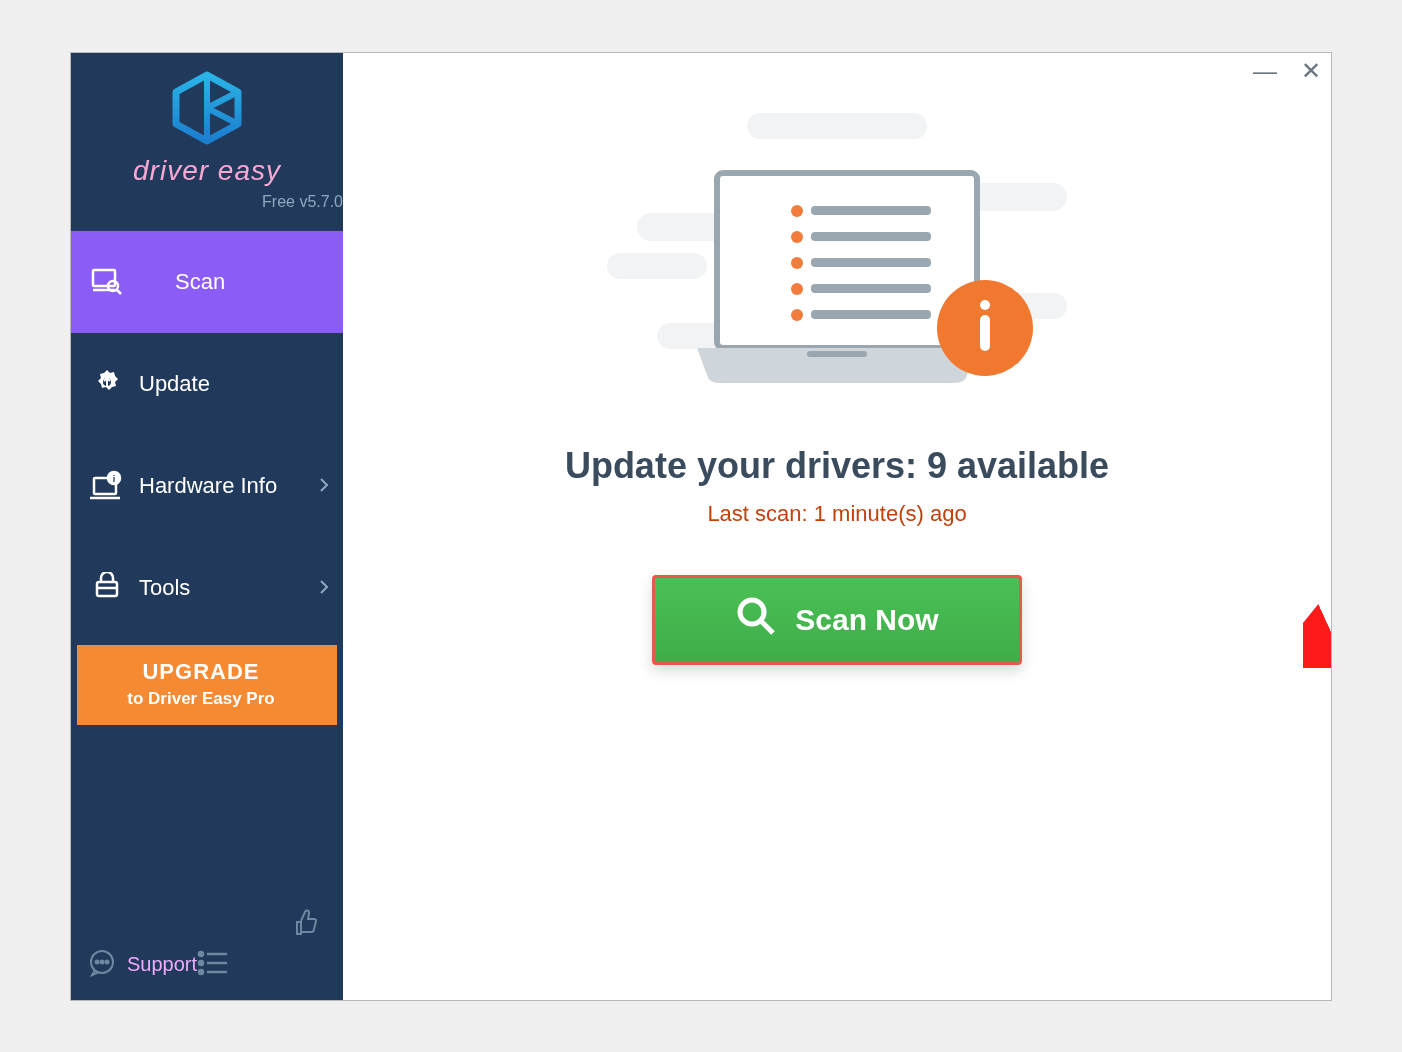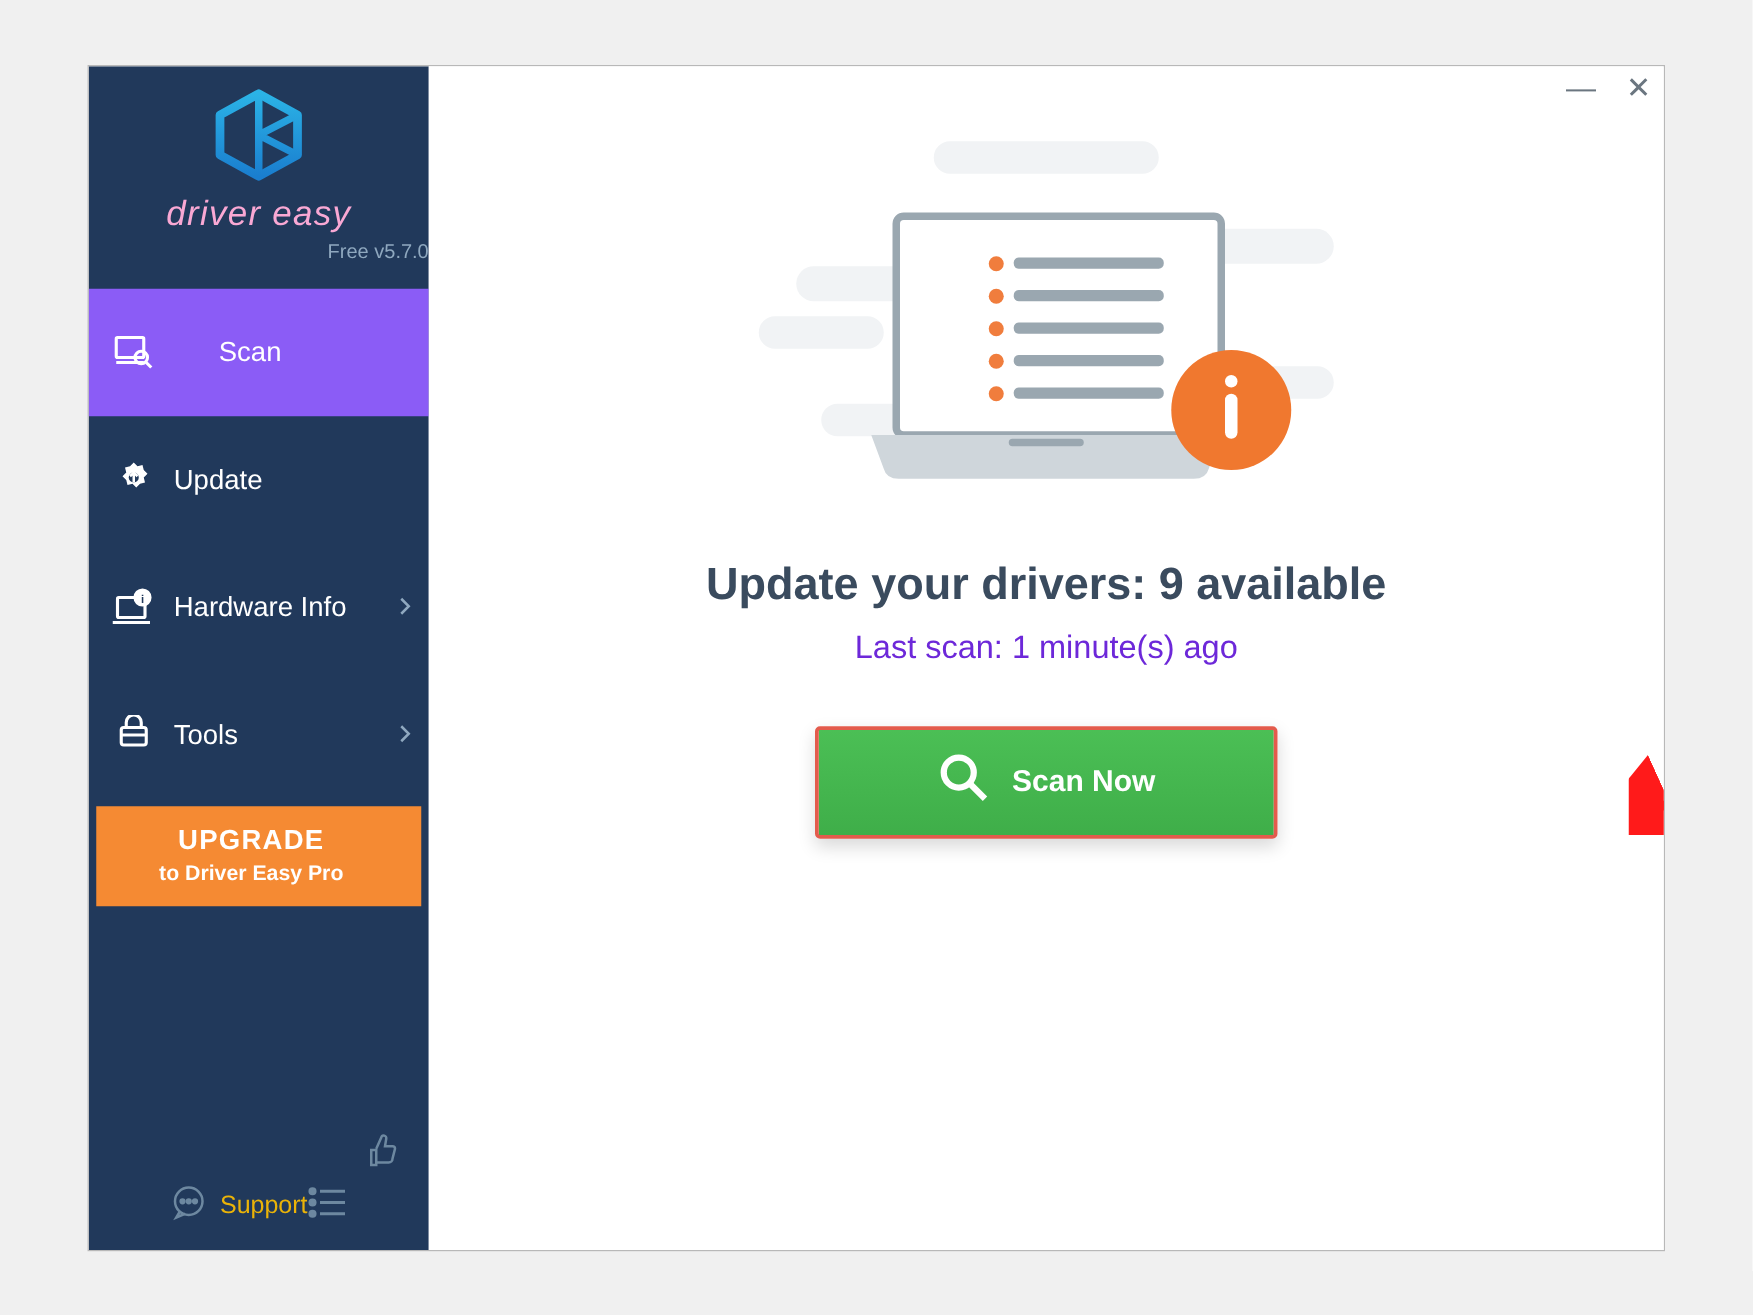--- a/index.html
+++ b/index.html
@@ -85,22 +85,22 @@
   .upgrade-btn .up1 { font-size: 22px; font-weight: bold; letter-spacing: 1px; }
   .upgrade-btn .up2 { font-size: 17px; font-weight: bold; margin-top: 4px; }
   .sidebar-bottom {
     margin-top: auto;
     padding: 6px 16px 18px 16px;
   }
   .thumb-row { text-align: right; padding: 8px 6px 6px 0; }
   .support-row {
     display: flex;
     align-items: center;
-    justify-content: center;
-    color: #eab308;
+    justify-content: flex-start;
+    color: #f0abfc;
   }
   .support-left {
     display: flex;
     align-items: center;
     gap: 10px;
     cursor: pointer;
   }
   .support-label { font-size: 20px; }
   .main {
     flex: 1;
@@ -129,37 +129,37 @@
     text-align: center;
   }
   .headline {
     font-size: 36px;
     font-weight: bold;
     color: #3a4b5e;
     margin-top: 28px;
     letter-spacing: 0px;
   }
   .subline {
-    font-size: 26px;
-    color: #6d28d9;
+    font-size: 22px;
+    color: #c2410c;
     margin-top: 14px;
   }
   .scan-btn {
     display: inline-flex;
     align-items: center;
     justify-content: center;
     gap: 18px;
     margin-top: 48px;
     width: 370px;
     height: 90px;
     background: linear-gradient(#4bbf55, #3fae49);
     border: 3px solid #e35b4c;
     border-radius: 4px;
     color: #fff;
-    font-size: 24px;
+    font-size: 30px;
     font-weight: bold;
     cursor: pointer;
     box-shadow: 0 6px 14px rgba(0,0,0,0.15);
   }
   .arrow-annot {
     position: absolute;
     left: 960px;
     top: 535px;
     pointer-events: none;
   }

